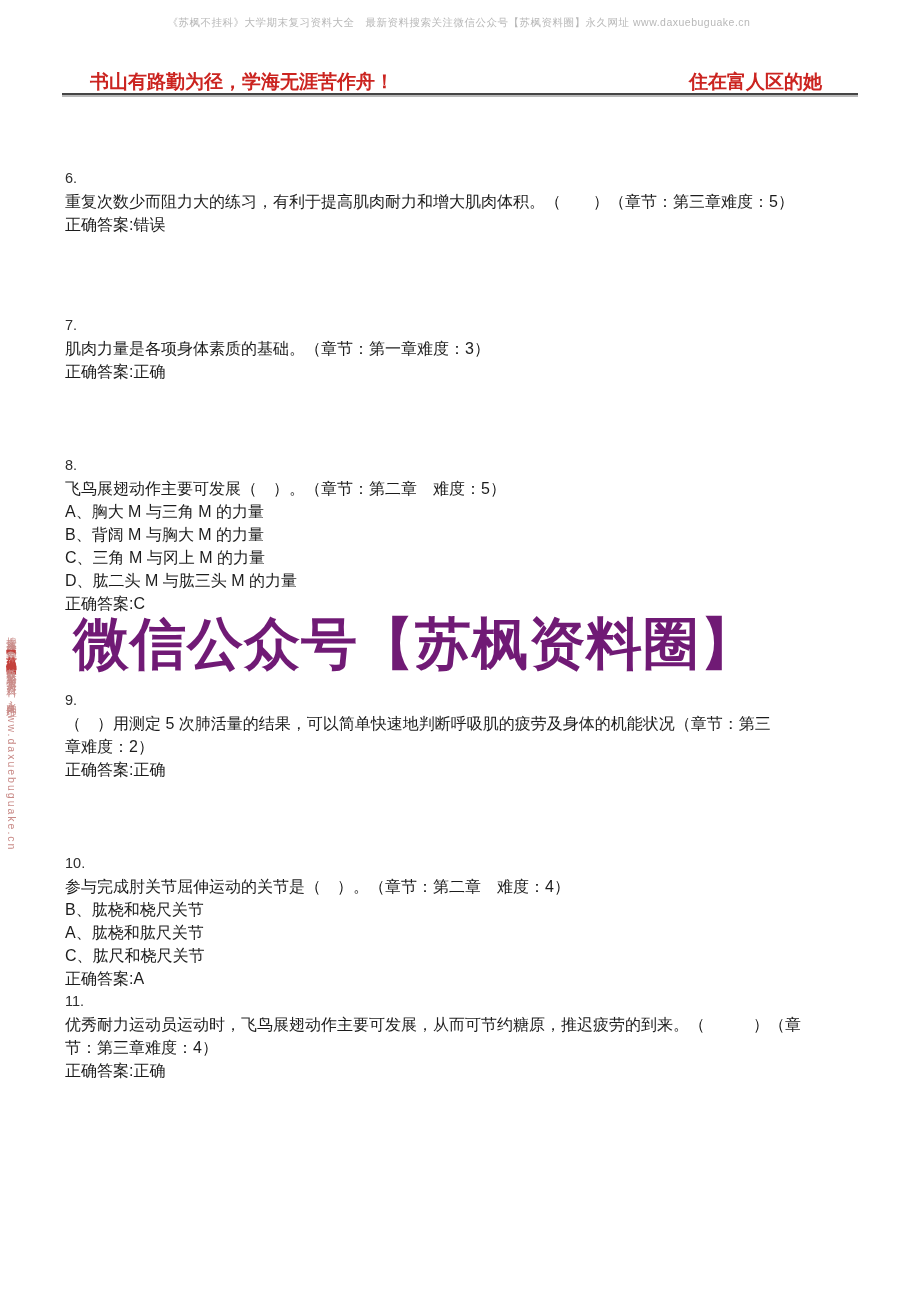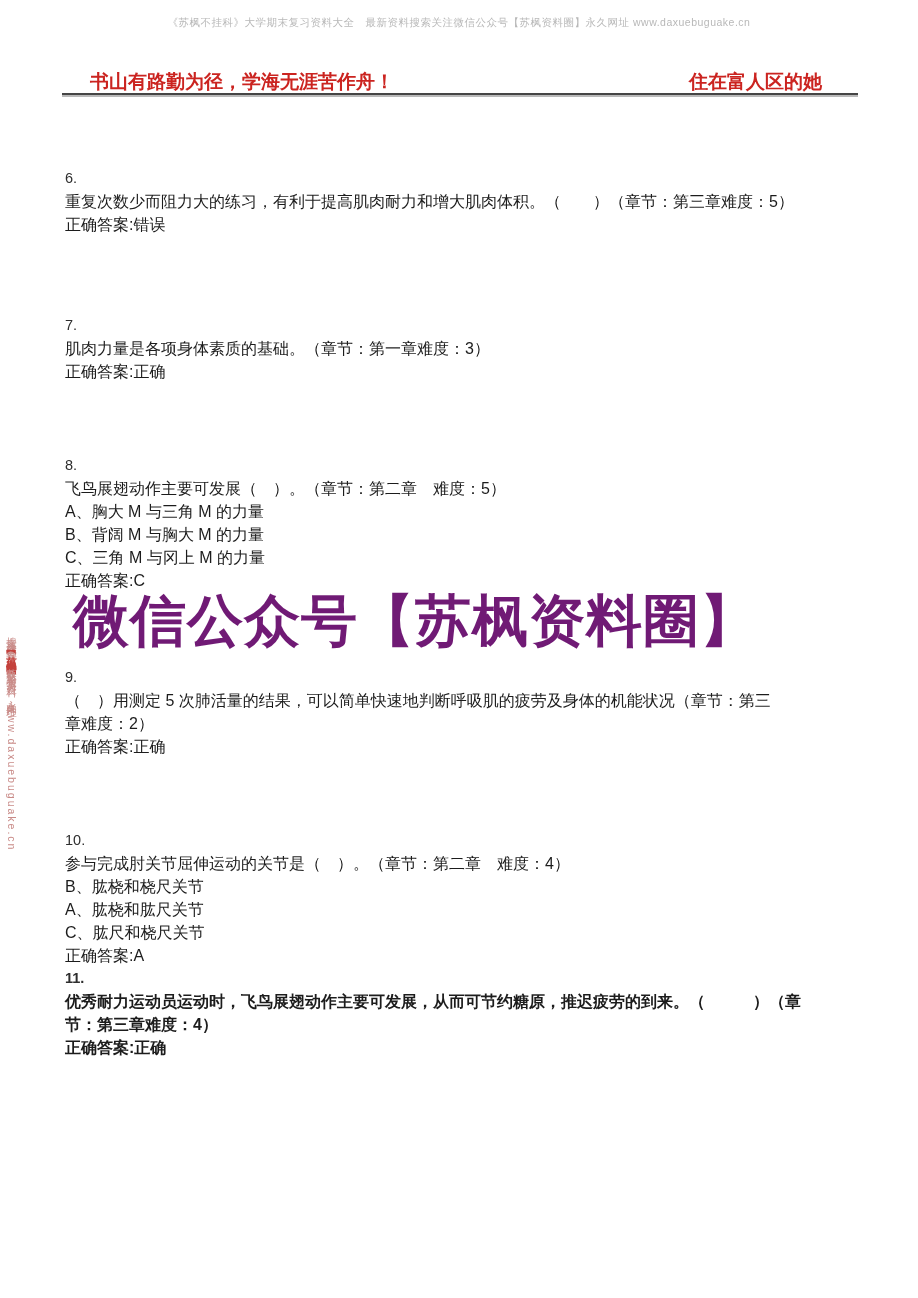--- a/index.html
+++ b/index.html
@@ -32,21 +32,21 @@
     position:absolute; top:167px; left:65px; width:794px;
     font-size:16px; line-height:23px; color:#1c1c1c;
   }
   .qnum { font-size:14.5px; color:#2e2e2e; line-height:23px; }
   .qline, .qopt, .qans { line-height:23px; }
   .q6 { margin-bottom:78px; }
   .q7 { margin-bottom:71px; }
   .q8 { margin-bottom:0; }
   .q9 { margin-bottom:71px; }
   .q10 { }
-  .q11 { margin-bottom:8px;font-weight:bold; }
+  .q11 { margin-bottom:8px; }
   .banner {
     margin:0 0 16px 8px;
     height:58px; line-height:58px;
     font-family:"Liberation Serif","DejaVu Serif",serif;
     font-size:56px; font-weight:bold;
     color:#701a75;
     white-space:nowrap;
     letter-spacing:1px;
   }
   .side-note {
@@ -84,20 +84,21 @@
       <div class="qline">肌肉力量是各项身体素质的基础。（章节：第一章难度：3）</div>
       <div class="qans">正确答案:正确</div>
     </div>
 
     <div class="q q8">
       <div class="qnum">8.</div>
       <div class="qline">飞鸟展翅动作主要可发展（　）。（章节：第二章　难度：5）</div>
       <div class="qopt">A、胸大 M 与三角 M 的力量</div>
       <div class="qopt">B、背阔 M 与胸大 M 的力量</div>
       <div class="qopt">C、三角 M 与冈上 M 的力量</div>
+      <div class="qopt">D、肱二头 M 与肱三头 M 的力量</div>
       <div class="qans">正确答案:C</div>
     </div>
 
     <div class="banner">微信公众号【苏枫资料圈】</div>
 
     <div class="q q9">
       <div class="qnum">9.</div>
       <div class="qline">（　）用测定 5 次肺活量的结果，可以简单快速地判断呼吸肌的疲劳及身体的机能状况（章节：第三</div>
       <div class="qline">章难度：2）</div>
       <div class="qans">正确答案:正确</div>

